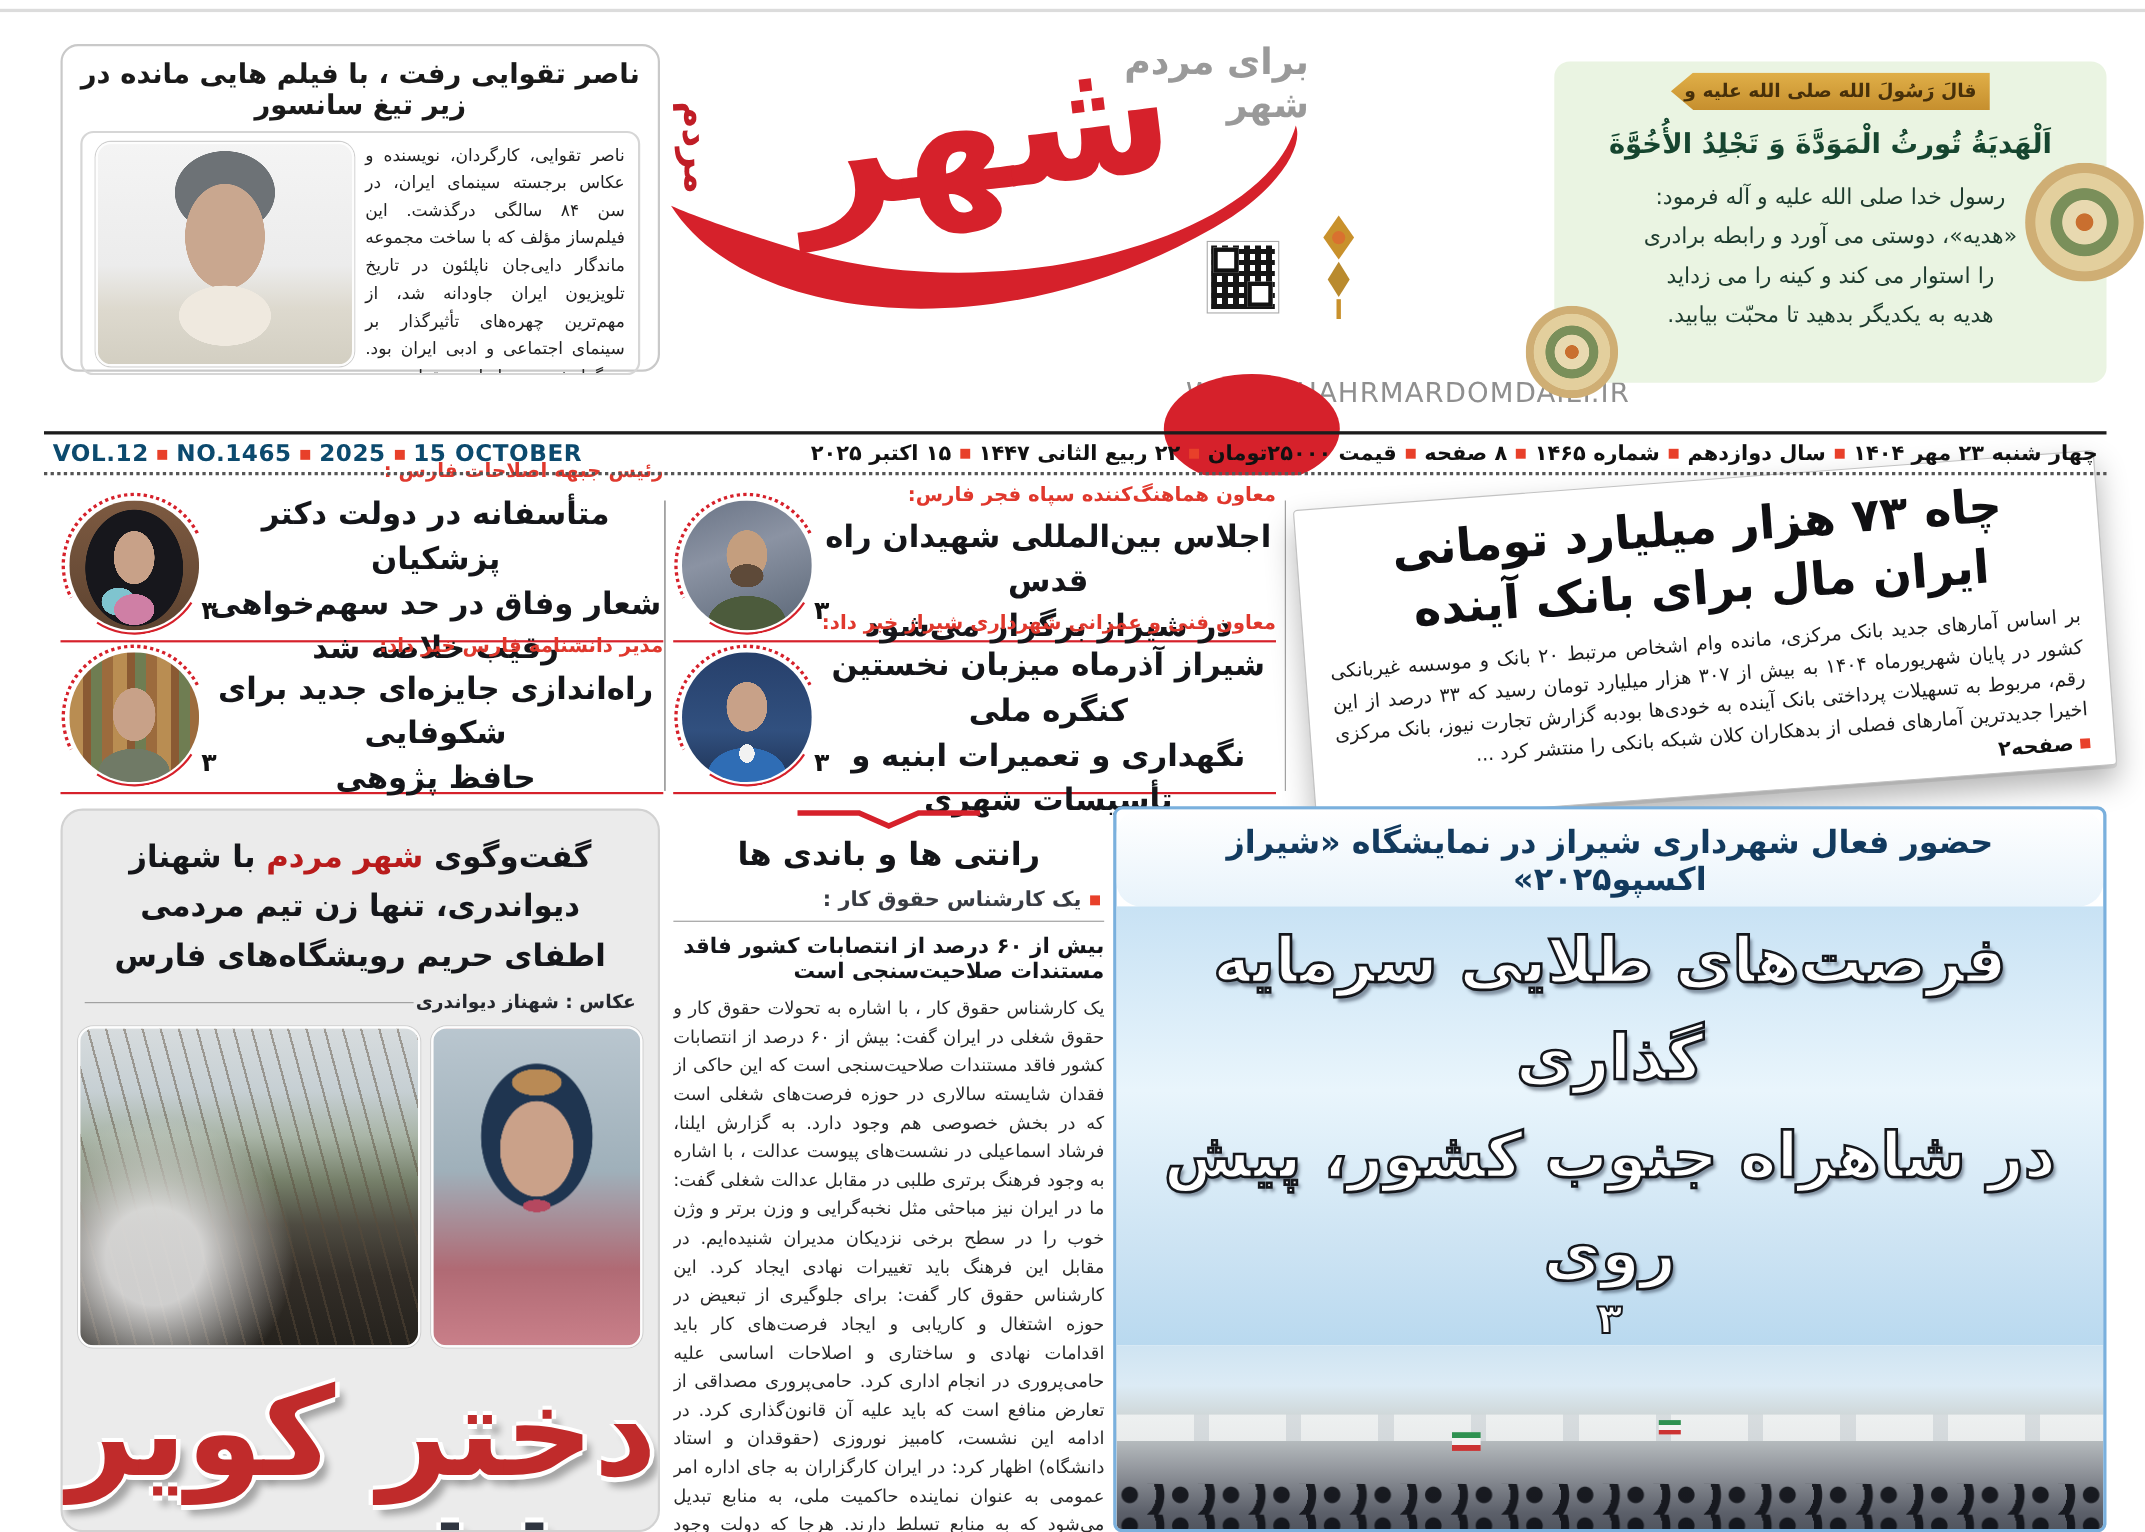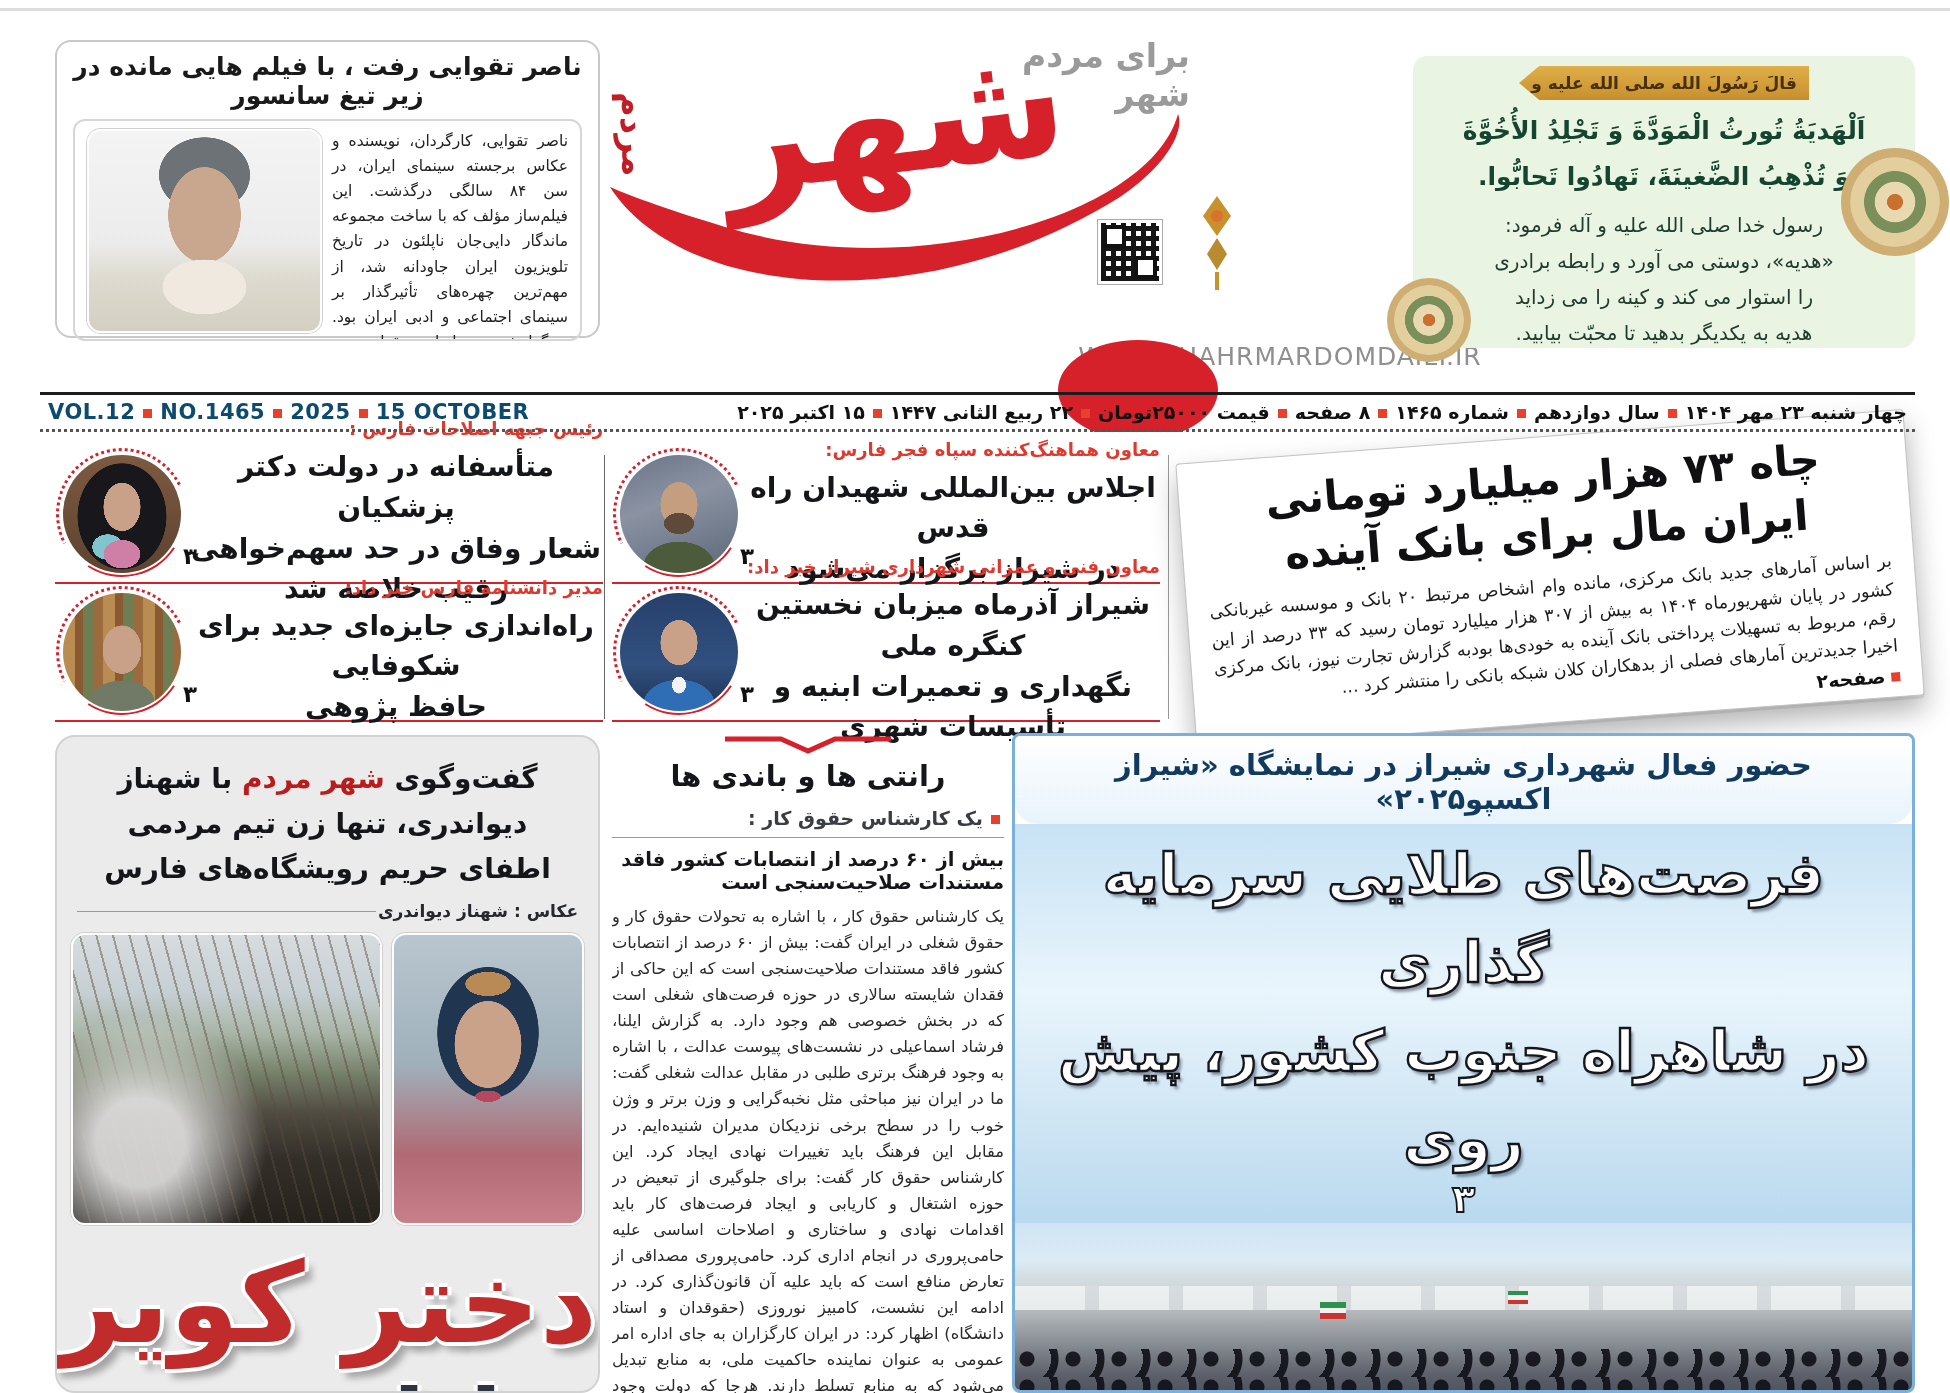--- a/index.html
+++ b/index.html
@@ -185,21 +185,20 @@
   <svg id="tassel" class="abs" width="48" height="100" viewBox="0 0 48 100">
     <path d="M24 2 L38 22 L24 42 L10 22 Z" fill="#c9912c"></path>
     <circle cx="24" cy="22" r="6" fill="#d9712f"></circle>
     <path d="M24 44 L34 60 L24 76 L14 60 Z" fill="#b98a2e"></path>
     <rect x="22" y="78" width="4" height="18" fill="#c9912c"></rect>
   </svg>
 
   <div id="hadith" class="abs">
     <div class="badge">قالَ رَسُولَ الله صلی الله علیه و آله:</div>
     <div class="ar">اَلْهَدیَةُ تُورثُ الْمَوَدَّةَ وَ تَجْلِدُ الأُخُوَّةَ</div>
-    <div class="ar" style="margin-top:0">وَ تُذْهِبُ الضَّغینَةَ، تَهادُوا تَحابُّوا.</div>
     <div class="fa" style="margin-top:6px">رسول خدا صلی الله علیه و آله فرمود:</div>
     <div class="fa">«هدیه»، دوستی می آورد و رابطه برادری</div>
     <div class="fa">را استوار می کند و کینه را می زداید</div>
     <div class="fa">هدیه به یکدیگر بدهید تا محبّت بیابید.</div>
     <div class="mandala" id="mandala-r"></div>
     <div class="mandala" id="mandala-l"></div>
   </div>
 
   <div id="dateline" class="abs">
     <span class="en">

